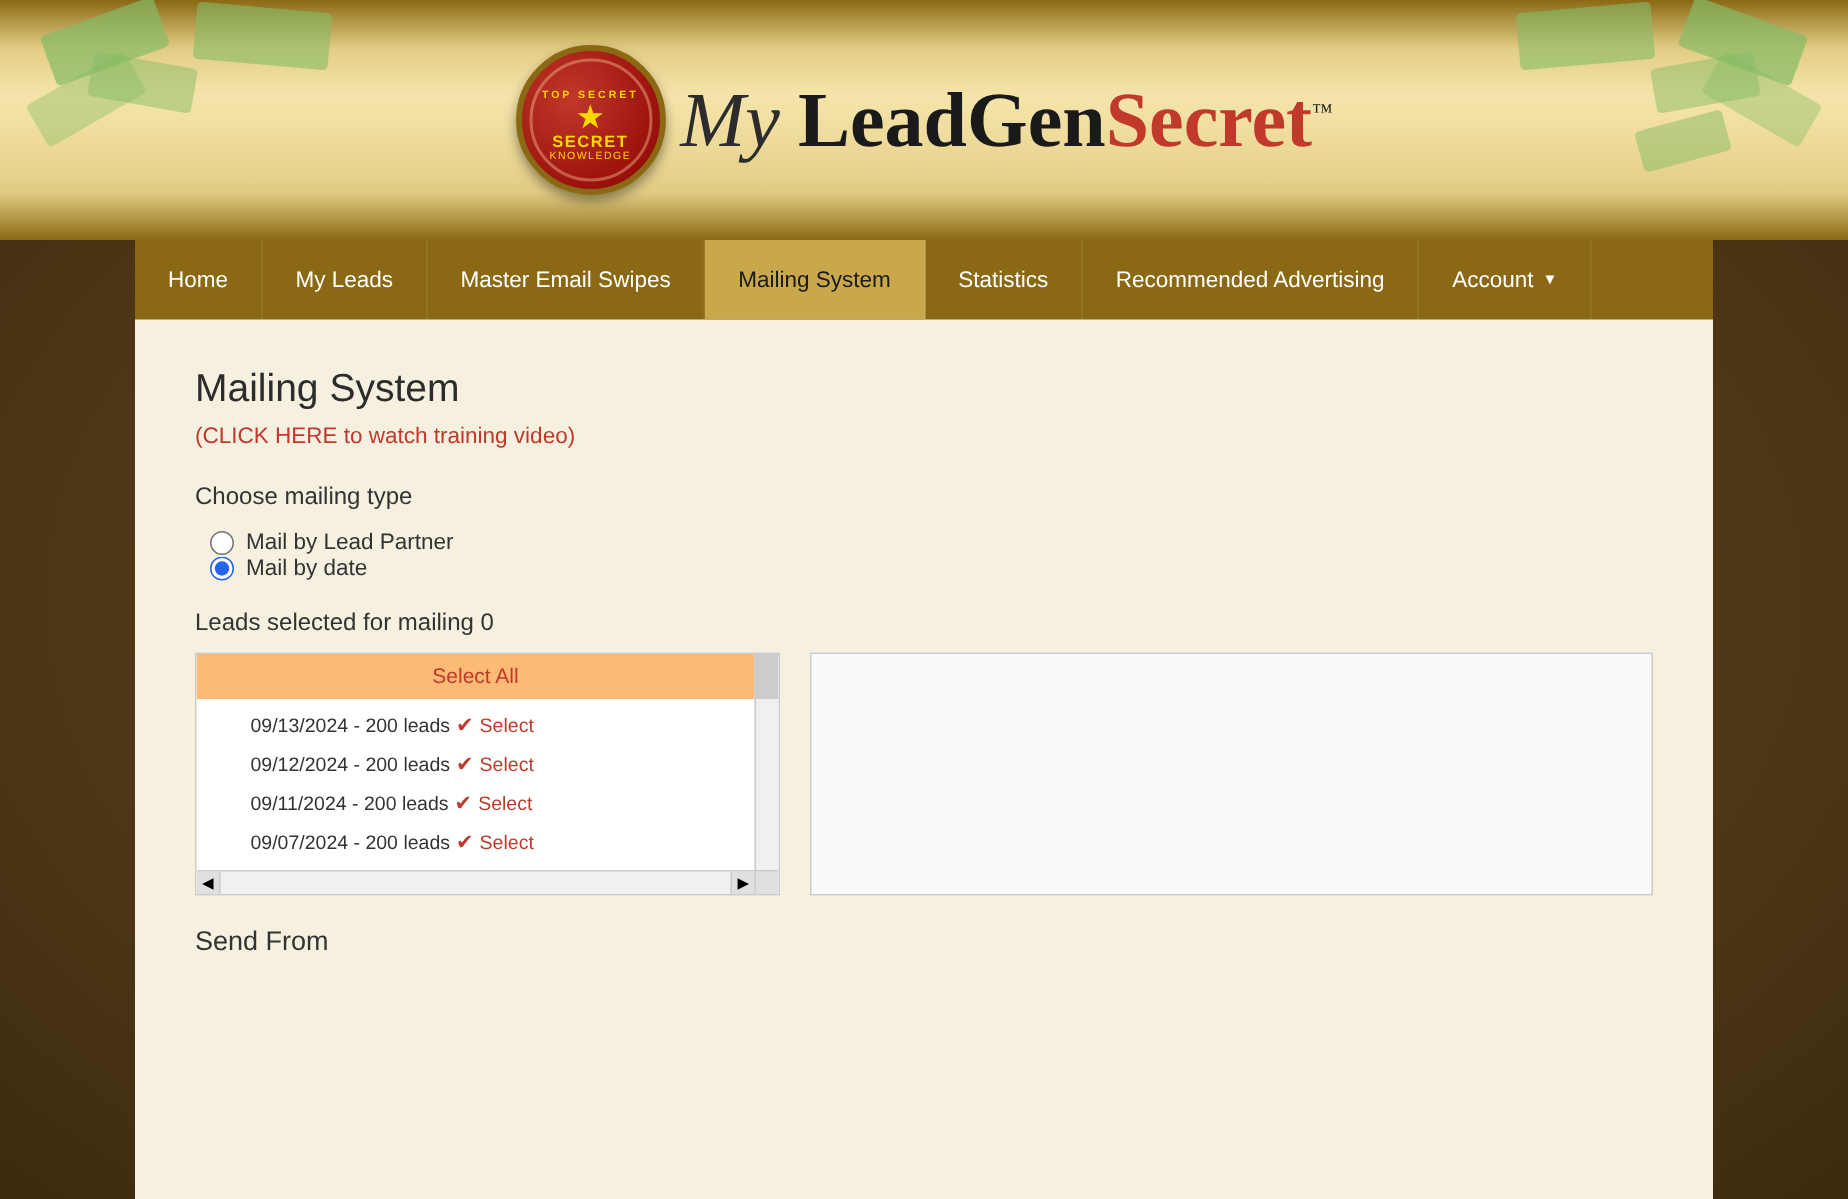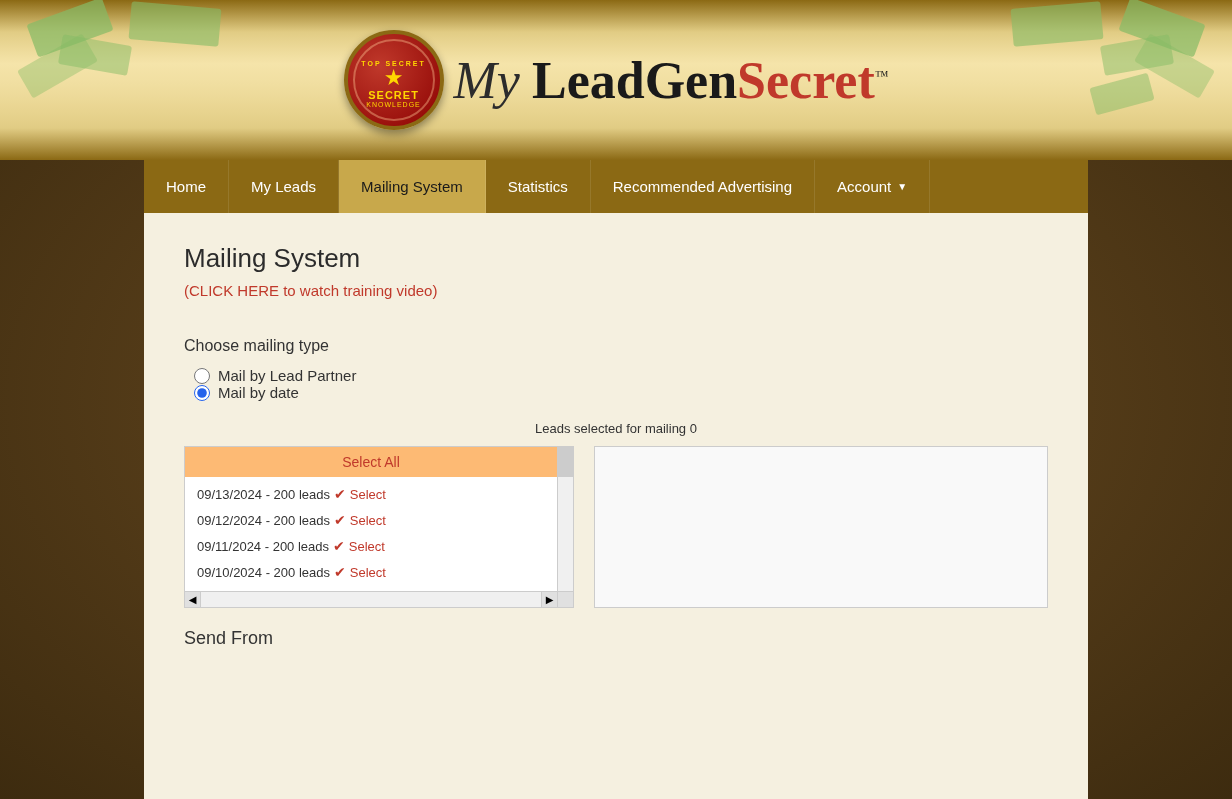--- a/index.html
+++ b/index.html
@@ -146,21 +146,21 @@
     
     .money-deco {
       position: absolute;
       background: #85bb65;
       opacity: 0.7;
       border-radius: 3px;
     }
 
     
     .content-area {
-      width: 944px;
+      width: 1052px;
       margin: 0 auto;
       background: #f5f0e0;
       min-height: 640px;
       padding-bottom: 40px;
     }
 
     
     .nav-bar {
       background: #8b6914;
       display: flex;
@@ -204,21 +204,21 @@
       font-weight: normal;
       margin-bottom: 8px;
     }
 
     .training-link {
       color: #c0392b;
       font-size: 15px;
       cursor: pointer;
       text-decoration: none;
       display: inline-block;
-      margin-bottom: 38px;
+      margin-bottom: 24px;
     }
 
     
     .mailing-type-section {
       margin-bottom: 20px;
     }
 
     .mailing-type-label {
       font-size: 16px;
       color: #333;
@@ -243,22 +243,22 @@
 
     .radio-option input[type="radio"] {
       width: 16px;
       height: 16px;
       cursor: pointer;
       accent-color: #2563eb;
     }
 
     
     .leads-selected {
-      text-align: center;
-      font-size: 13px;
+      text-align: left;
+      font-size: 16px;
       color: #333;
       margin: 20px 0 10px 0;
     }
 
     
     .panels-row {
       display: flex;
       gap: 20px;
       margin-top: 10px;
     }
@@ -288,20 +288,21 @@
 
     .select-all-link {
       color: #c0392b;
       cursor: pointer;
       font-size: 14px;
       text-decoration: none;
     }
 
     .list-items {
       padding: 4px 0;
+      margin-left: 24px;
     }
 
     .list-item-row {
       padding: 5px 12px;
       font-size: 13px;
       color: #333;
       display: flex;
       align-items: center;
       gap: 4px;
     }
@@ -434,20 +435,21 @@
         <span class="brand-my">My</span><span class="brand-lead">Lead</span><span class="brand-gen">Gen</span><span class="brand-secret">Secret</span><span class="brand-tm">™</span>
       </div>
     </div>
   </div>
 
   <div class="content-area">
 
     <nav class="nav-bar">
       <a class="nav-item">Home</a>
       <a class="nav-item">My Leads</a>
+      <a class="nav-item">Master Email Swipes</a>
       <a class="nav-item active">Mailing System</a>
       <a class="nav-item">Statistics</a>
       <a class="nav-item">Recommended Advertising</a>
       <a class="nav-item has-dropdown">
         <span>Account</span>
         <span class="dropdown-arrow">▼</span>
       </a>
     </nav>
 
     <div class="main-content">
@@ -497,21 +499,21 @@
                   <a class="select-link">Select</a>
                 </div>
 
                 <div class="list-item-row">
                   <span>09/11/2024 - 200 leads</span>
                   <span class="check-icon">✔</span>
                   <a class="select-link">Select</a>
                 </div>
 
                 <div class="list-item-row">
-                  <span>09/10/2024 - 200 leads</span>
+                  <span>09/07/2024 - 200 leads</span>
                   <span class="check-icon">✔</span>
                   <a class="select-link">Select</a>
                 </div>
 
                 <div class="list-item-row">
                   <span>09/09/2024 - 200 leads</span>
                   <span class="check-icon">✔</span>
                   <a class="select-link">Select</a>
                 </div>
 

